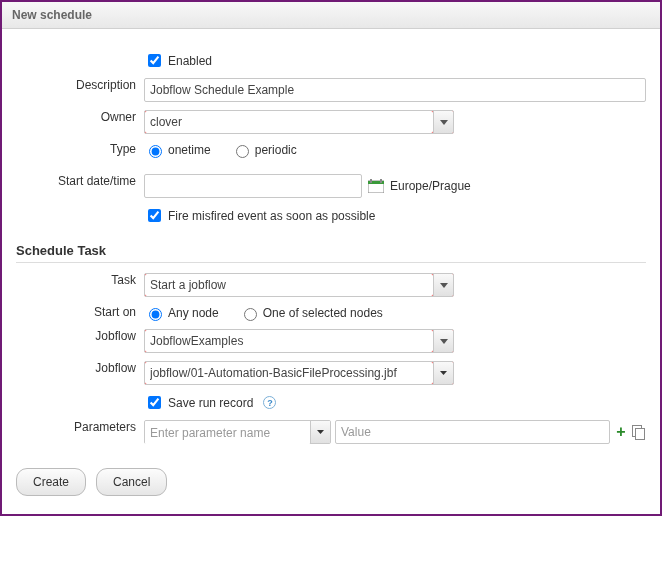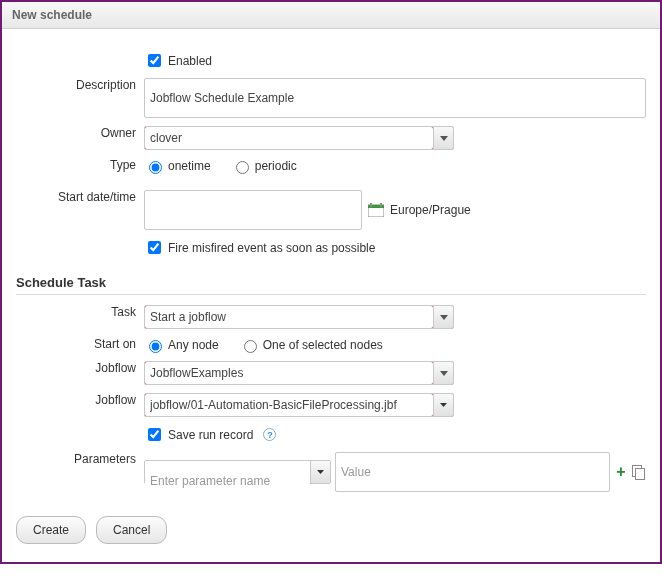--- a/index.html
+++ b/index.html
@@ -41,21 +41,21 @@
   display: flex;
   align-items: center;
   gap: 6px;
 }
 input[type="text"] {
   font-family: inherit;
   font-size: 12px;
   padding: 3px 5px;
   border: 1px solid #c8c8c8;
   border-radius: 2px;
-  height: 40px;
+  height: 24px;
   color: #444;
 }
 input[type="text"]::placeholder { color: #999; }
 .wide { width: 100%; max-width: 504px; }
 .select-wrap {
   display: flex;
   border: 1px solid #c8c8c8;
   border-radius: 2px;
   height: 24px;
   overflow: hidden;

